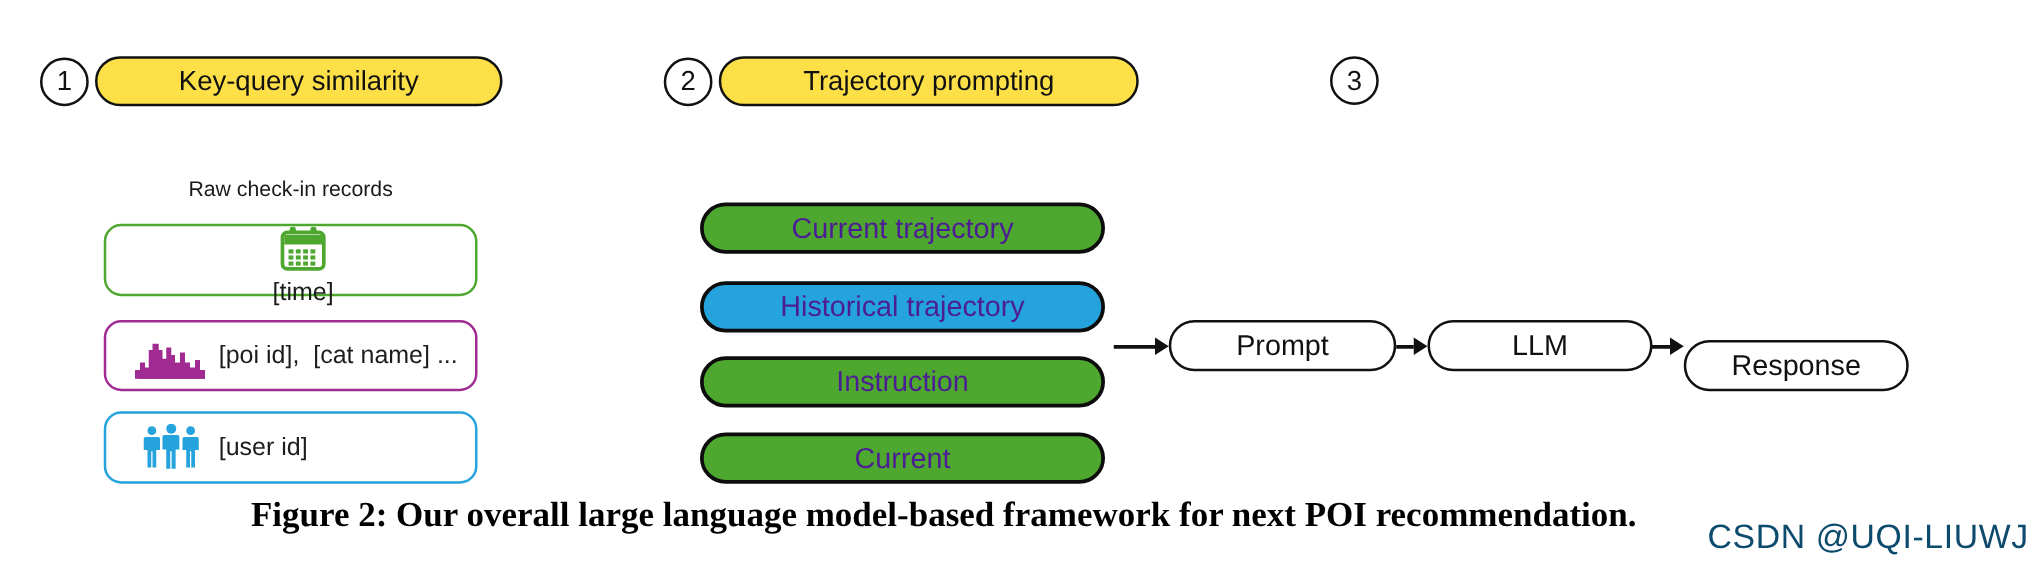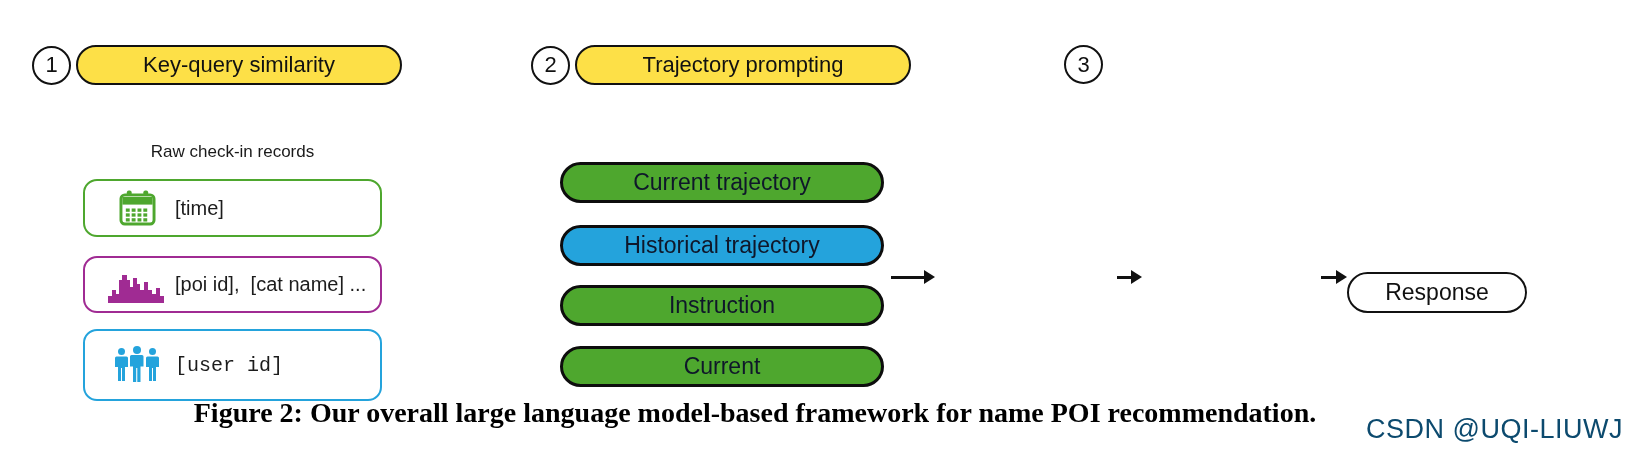--- a/index.html
+++ b/index.html
@@ -29,21 +29,21 @@
     padding-left:20px;box-sizing:border-box;gap:6px;
   }
   .rec-green{border:2.5px solid #4EA72E;}
   .rec-purple{border:2.5px solid #A02B93;}
   .rec-blue{border:2.5px solid #24A3DC;}
   .rec-icon{width:64px;display:flex;align-items:center;justify-content:center;flex:0 0 auto;}
   .rec-label{font-size:20px;color:#1c1c1c;white-space:pre;}
   
   .cpill{
     position:absolute;left:560px;width:324px;height:41px;box-sizing:border-box;
-    border:3px solid #0d0d0d;border-radius:22px;color:#0f172a;font-size:23px;
+    border:3px solid #0d0d0d;border-radius:22px;color:#4c1d95;font-size:23px;
     display:flex;align-items:center;justify-content:center;text-align:right;
   }
   .cpill.green{background:#4EA72E;}
   .cpill.blue{background:#24A3DC;}
   
   .wpill{
     position:absolute;top:256px;height:41px;box-sizing:border-box;background:#fff;
     border:2.5px solid #111;border-radius:21px;color:#111;font-size:23px;
     display:flex;align-items:center;justify-content:center;
   }
@@ -77,21 +77,21 @@
   <div class="step" style="left:531px;top:45px;">
     <div class="step-circle">2</div>
     <div class="step-pill" style="width:332px;">Trajectory prompting</div>
   </div>
   <div class="step" style="left:1064px;top:45px;">
     <div class="step-circle">3</div>
   </div>
 
   <div class="rec-title">Raw check-in records</div>
 
-  <div class="rec-box rec-green" style="top:179px;height:58px;">
+  <div class="rec-box rec-green" style="top:179px;height:58px;flex-direction:column;">
     <span class="rec-icon">
       <svg width="37" height="36" viewBox="0 0 38 37">
         <rect x="8" y="0.5" width="5" height="9" rx="2" fill="#4EA72E"></rect>
         <rect x="25" y="0.5" width="5" height="9" rx="2" fill="#4EA72E"></rect>
         <rect x="2" y="5" width="34" height="30" rx="4" fill="#fff" stroke="#4EA72E" stroke-width="3"></rect>
         <rect x="3.5" y="7" width="31" height="8" fill="#4EA72E"></rect>
         <g fill="#4EA72E">
           <rect x="7" y="19" width="4" height="3.4"></rect>
             <rect x="13" y="19" width="4" height="3.4"></rect>
             <rect x="19" y="19" width="4" height="3.4"></rect>
@@ -116,21 +116,21 @@
         <polygon fill="#A02B93" points="
           2,37 2,30 6,30 6,24 10,24 10,28 13,28 13,14 16,14 16,9 21,9 21,14
           24,14 24,21 27,21 27,12 31,12 31,18 34,18 34,24 38,24 38,16 42,16
           42,24 46,24 46,28 50,28 50,22 54,22 54,30 58,30 58,37"></polygon>
         <rect x="4" y="30" width="54" height="7" fill="#A02B93"></rect>
       </svg>
     </span>
     <span class="rec-label">[poi id],  [cat name] ...</span>
   </div>
 
-  <div class="rec-box rec-blue" style="top:329px;height:72px;font-family:Liberation Mono, monospace;">
+  <div class="rec-box rec-blue" style="top:329px;height:58px;">
     <span class="rec-icon">
       <svg width="46" height="38" viewBox="0 0 46 38">
         <g fill="#24A3DC">
           <g transform="translate(1,2)">
             <circle cx="6.5" cy="3.5" r="3.5"></circle>
             <path d="M1.5,8.5 h10 a1.5,1.5 0 0 1 1.5,1.5 v9 h-3 v14 h-3 v-13 h-1 v13 h-3 v-14 h-3 v-9 a1.5,1.5 0 0 1 1.5,-1.5 z"></path>
           </g>
           <g transform="translate(16,0)">
             <circle cx="7" cy="4" r="4"></circle>
             <path d="M2,9 h10 a1.5,1.5 0 0 1 1.5,1.5 v10 h-3 v15.5 h-3.2 v-14 h-1.1 v14 h-3.2 v-15.5 h-3 v-10 a1.5,1.5 0 0 1 1.5,-1.5 z"></path>
@@ -148,30 +148,32 @@
   <div class="cpill green" style="top:162px;">Current trajectory</div>
   <div class="cpill green" style="top:285px;">Instruction</div>
   <div class="cpill blue" style="top:225px;">Historical trajectory</div>
   <div class="cpill green" style="top:346px;">Current</div>
 
   <div class="arrow" style="left:891px;top:269px;width:44px;">
     <span class="shaft"></span>
     <span class="head"></span>
   </div>
 
+  <div class="wpill" style="left:935px;width:182px;">Prompt</div>
 
   <div class="arrow" style="left:1117px;top:269px;width:25px;">
     <span class="shaft"></span>
     <span class="head"></span>
   </div>
 
+  <div class="wpill" style="left:1142px;width:180px;">LLM</div>
 
   <div class="arrow" style="left:1321px;top:269px;width:26px;">
     <span class="shaft"></span>
     <span class="head"></span>
   </div>
 
   <div class="wpill" style="left:1347px;width:180px;margin-top:16px;">Response</div>
 
-  <div class="caption">Figure 2: Our overall large language model-based framework for name POI recommendation.</div>
+  <div class="caption">Figure 2: Our overall large language model-based framework for next POI recommendation.</div>
   <div class="watermark">CSDN @UQI-LIUWJ</div>
 
 </div>
 
 </body></html>

